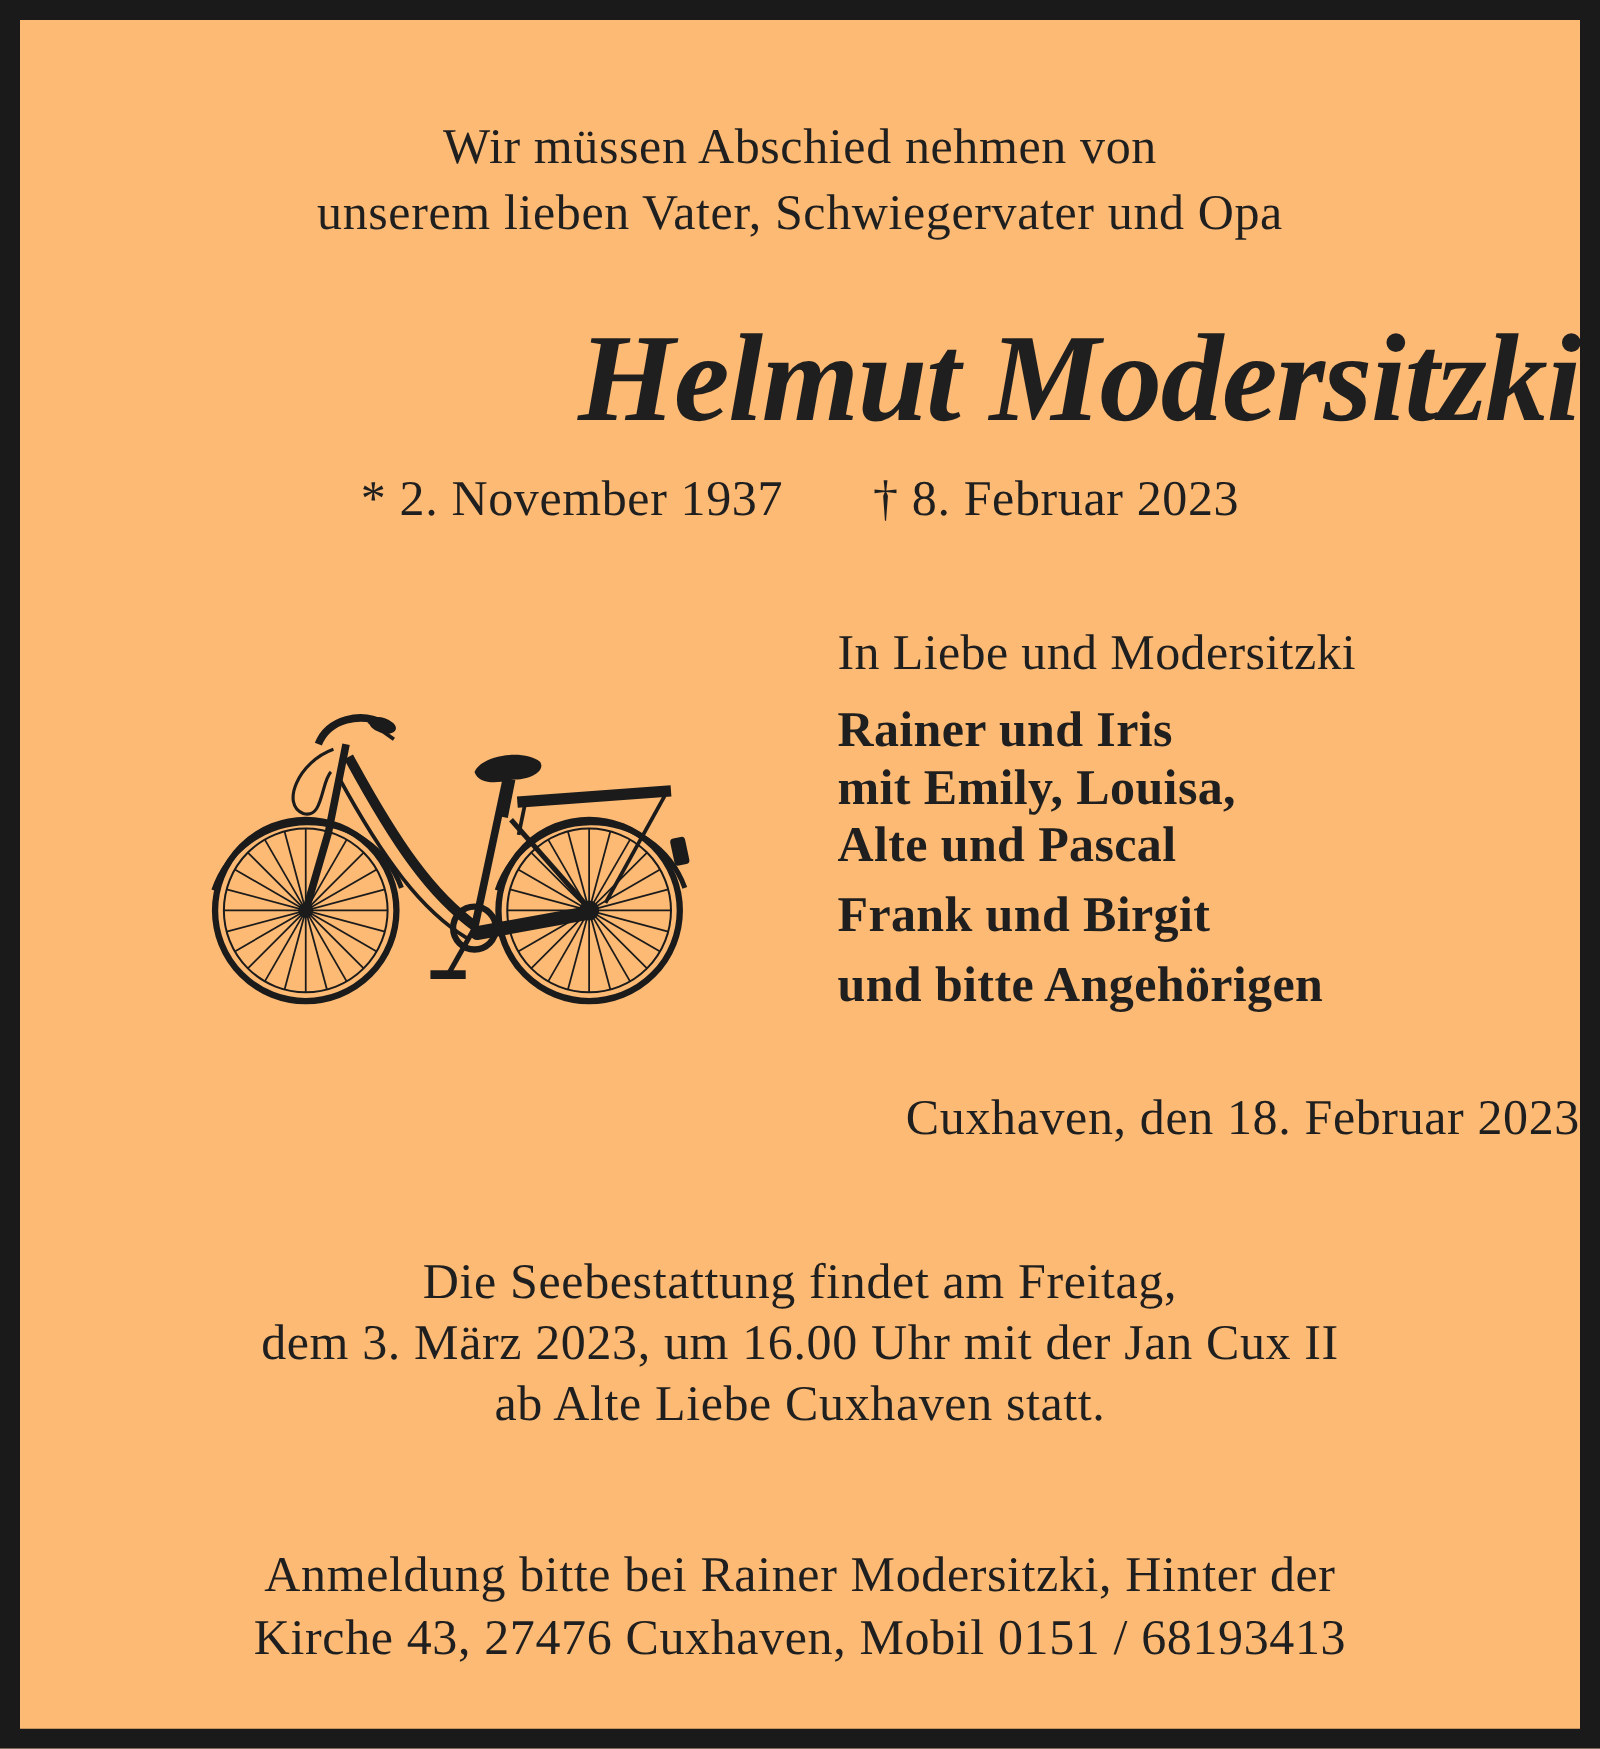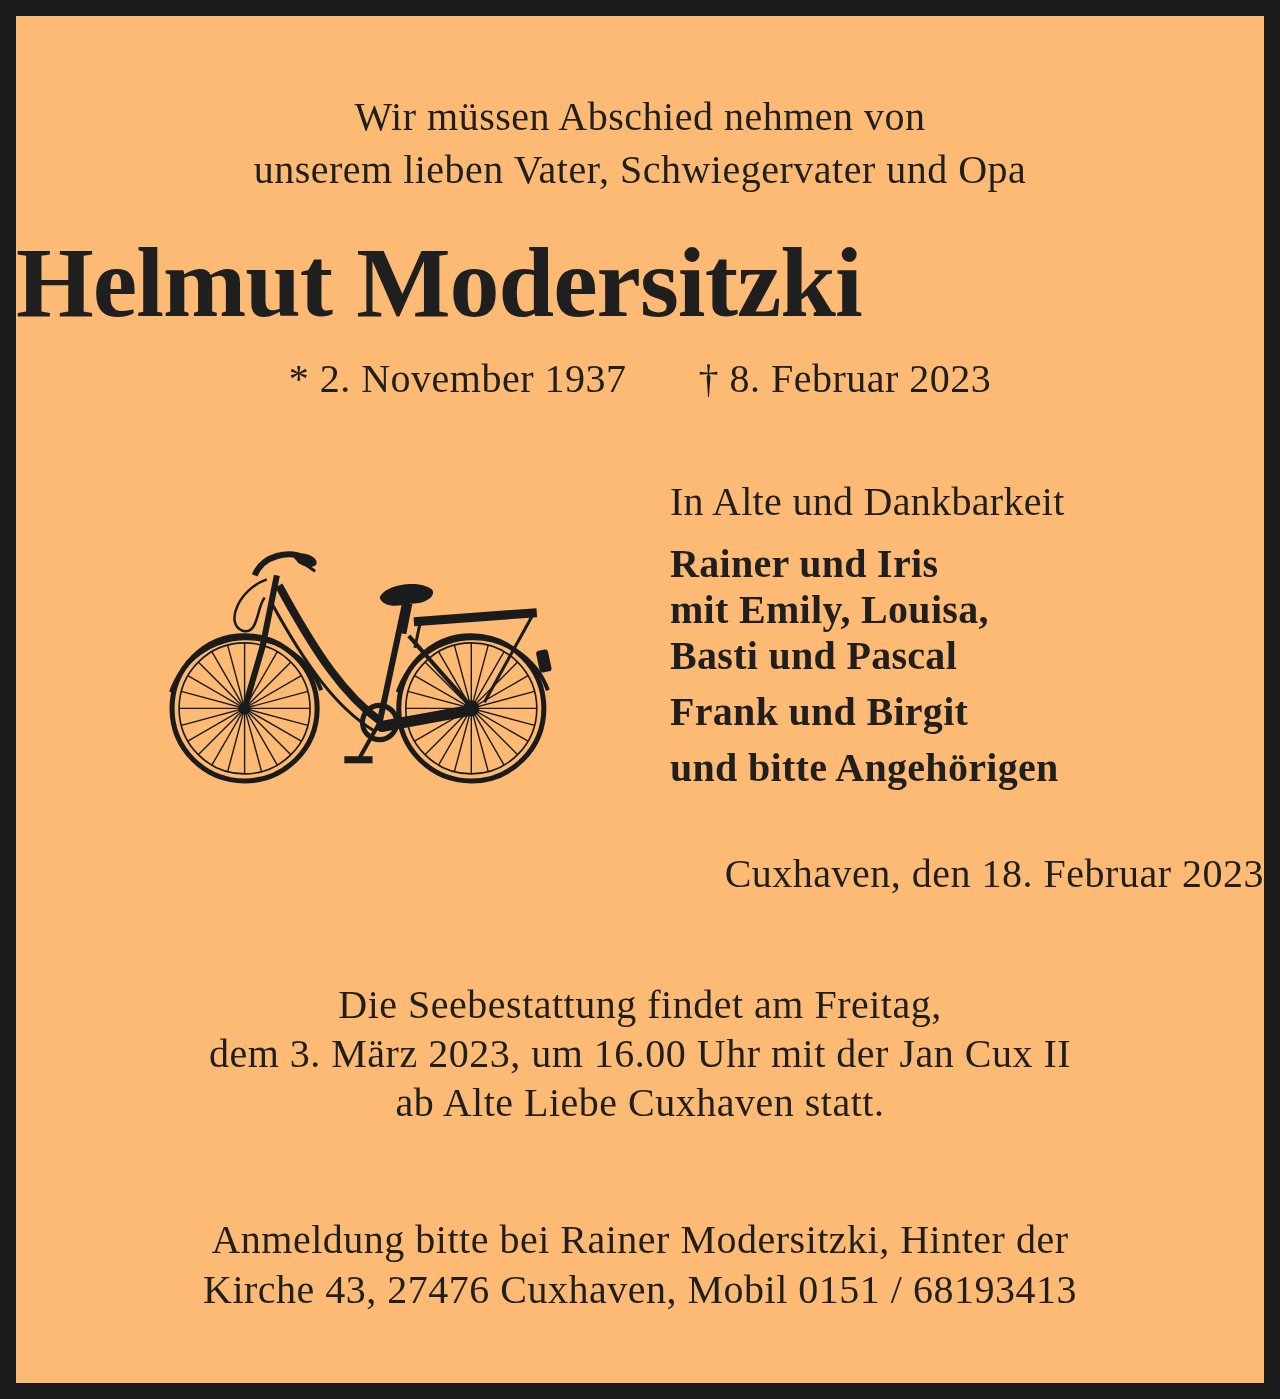--- a/index.html
+++ b/index.html
@@ -15,27 +15,28 @@
     overflow: hidden;
   }
   .intro {
     margin-top: 74px;
     text-align: center;
     font-size: 40px;
     line-height: 53px;
     letter-spacing: 0.5px;
   }
   .deceased-name {
-    margin-top: 34px;
-    text-align: left;
+    margin-top: 54px;
+    text-align: right;
     font-size: 100px;
     line-height: 106px;
     font-weight: bold;
     letter-spacing: -1px;
     white-space: nowrap;
+    font-style: italic;
   }
   .dates {
     margin-top: 16px;
     display: flex;
     justify-content: center;
     gap: 72px;
     font-size: 40px;
     line-height: 53px;
     letter-spacing: 0.5px;
   }
@@ -181,24 +182,24 @@
 
           <circle cx="78" cy="180" r="6"></circle>
           <circle cx="303" cy="180" r="8"></circle>
 
           <rect x="369" y="122" width="12" height="22" rx="3" transform="rotate(-12 375 133)"></rect>
         </g>
       </svg>
     </div>
 
     <div class="family">
-      <div class="condolence">In Alte und Dankbarkeit</div>
+      <div class="condolence">In Liebe und Modersitzki</div>
       <div class="mourner">Rainer und Iris</div>
       <div class="mourner">mit Emily, Louisa,</div>
-      <div class="mourner">Basti und Pascal</div>
+      <div class="mourner">Alte und Pascal</div>
       <div class="mourner gap-above">Frank und Birgit</div>
       <div class="mourner gap-above">und bitte Angehörigen</div>
     </div>
 
   </div>
 
   <div class="place-date">Cuxhaven, den 18. Februar 2023</div>
 
   <div class="ceremony">
     <div>Die Seebestattung findet am Freitag,</div>

